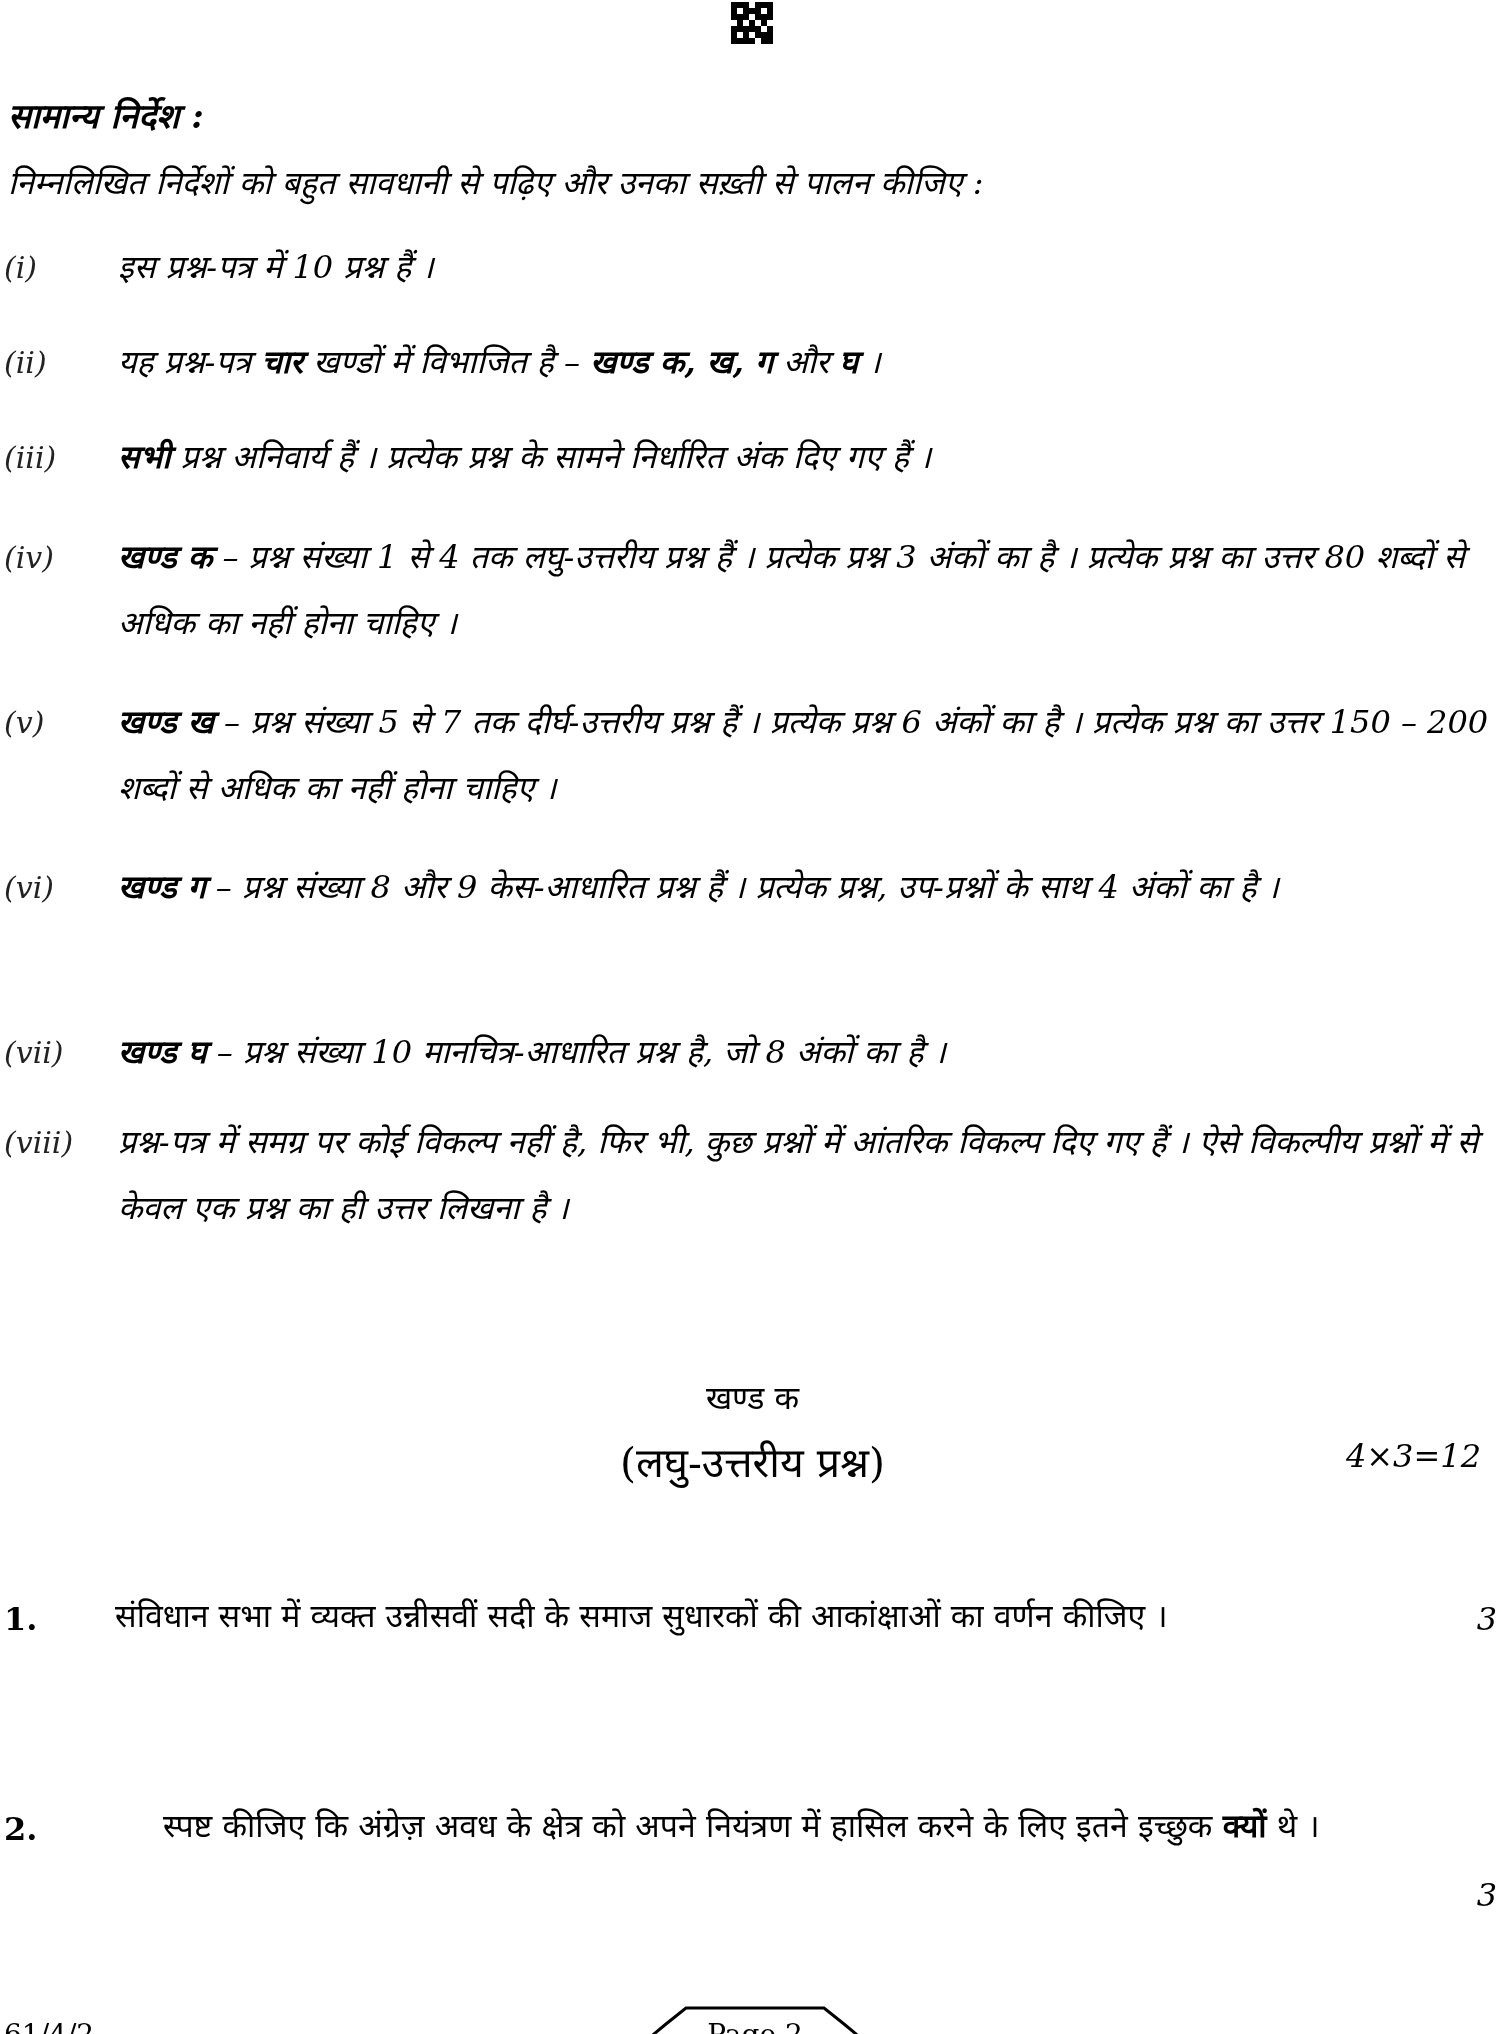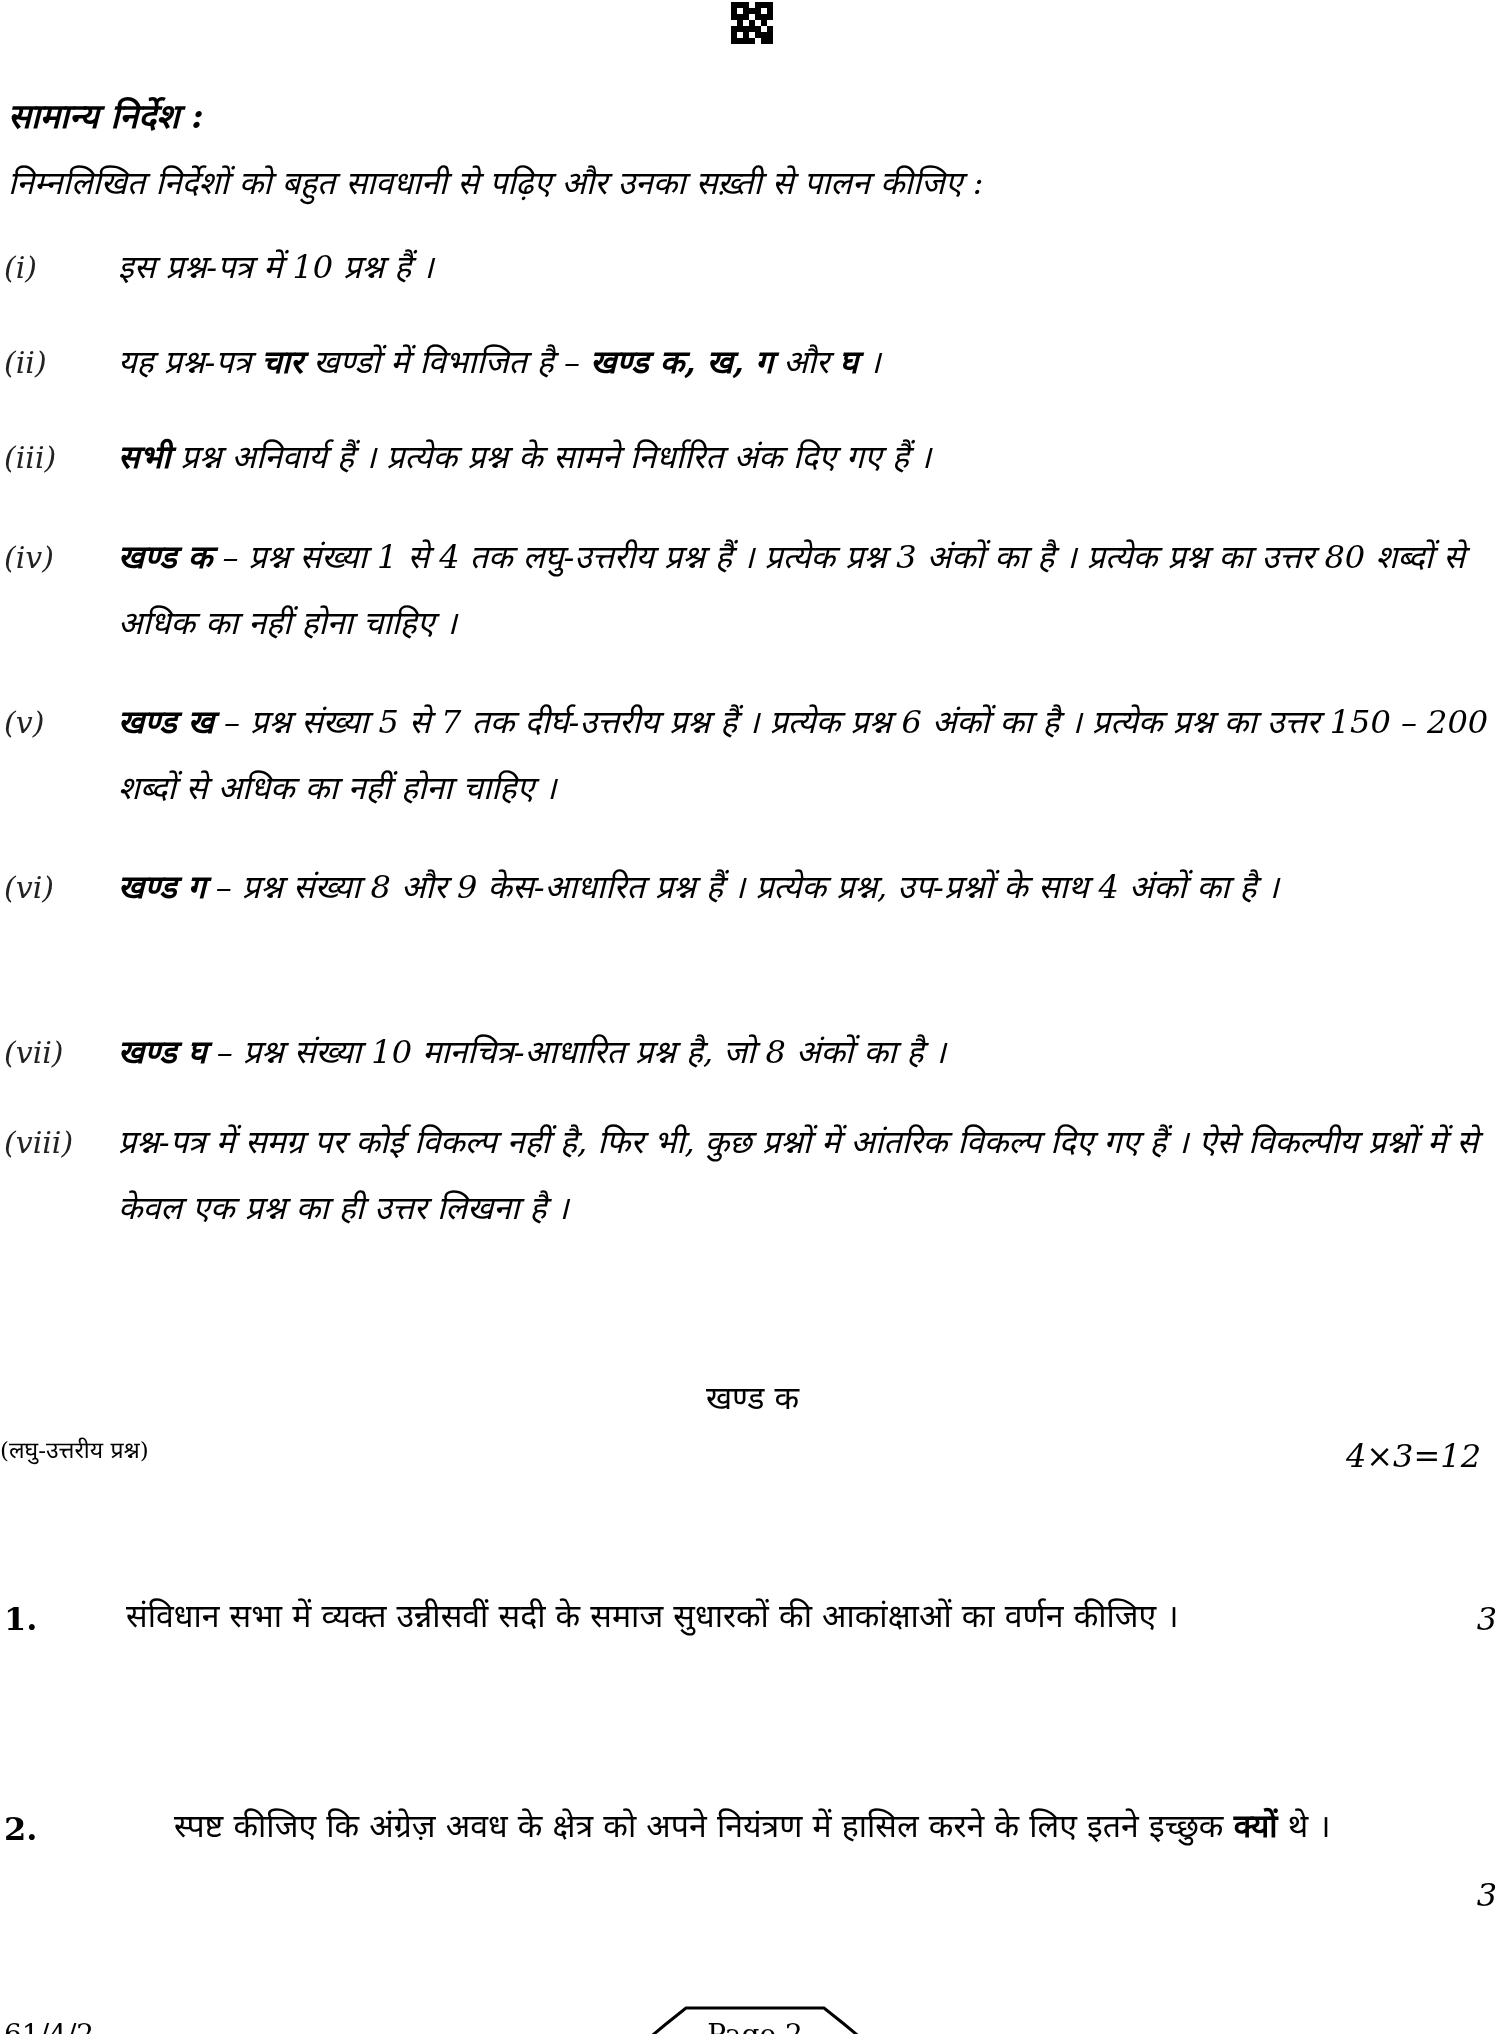--- a/index.html
+++ b/index.html
@@ -26,30 +26,30 @@
     position:absolute; left:4px; font-style:italic; font-size:30px; color:#222;
   }
   .instr .body {
     position:absolute; left:118px; right:0; font-style:italic; line-height:66px;
   }
   .instr b { font-weight:bold; }
   .sec-title {
     position:absolute; left:0; width:1505px; text-align:center; top:1375px; font-size:32px;
   }
   .sec-sub {
-    position:absolute; left:0; width:1505px; top:1433px; font-size:23px;
+    position:absolute; left:0; width:1505px; text-align:center; top:1433px; font-size:41px;
   }
   .sec-marks {
     position:absolute; right:24px; top:1437px; font-size:32px; font-style:italic;
   }
   .q {
     position:absolute; left:0; width:1505px; font-size:32px;
   }
   .q .qn { position:absolute; left:4px; font-weight:bold; }
-  .q .qt { position:absolute; left:126px; width:1300px; line-height:68px; }
+  .q .qt { position:absolute; left:115px; width:1300px; line-height:68px; }
   .q .qm { position:absolute; right:8px; font-style:italic; }
   .footer-code {
     position:absolute; left:4px; top:2018px; font-size:28px;
   }
   .page-box {
     position:absolute; left:640px; top:2004px; width:230px; height:40px;
   }
   .page-box svg { position:absolute; left:0; top:0; }
   .page-box .lbl {
     position:absolute; left:0; width:230px; text-align:center; top:14px; font-size:28px;

